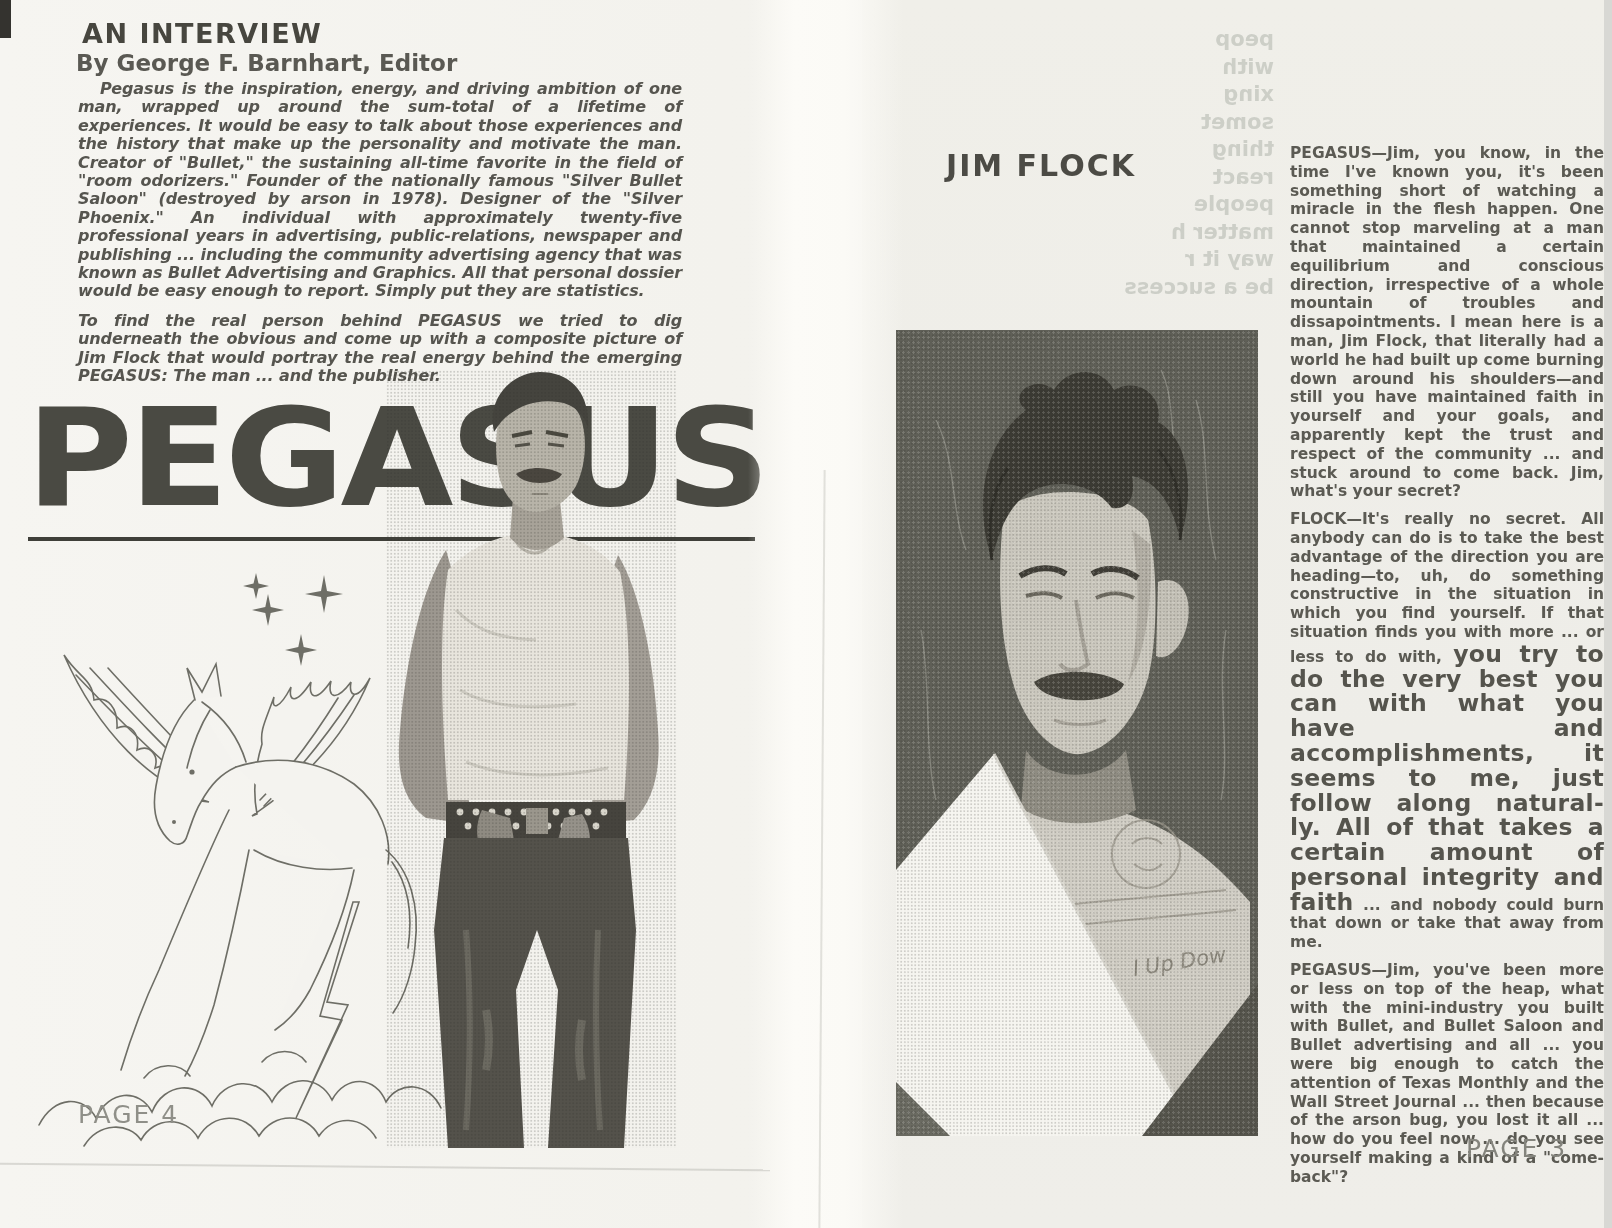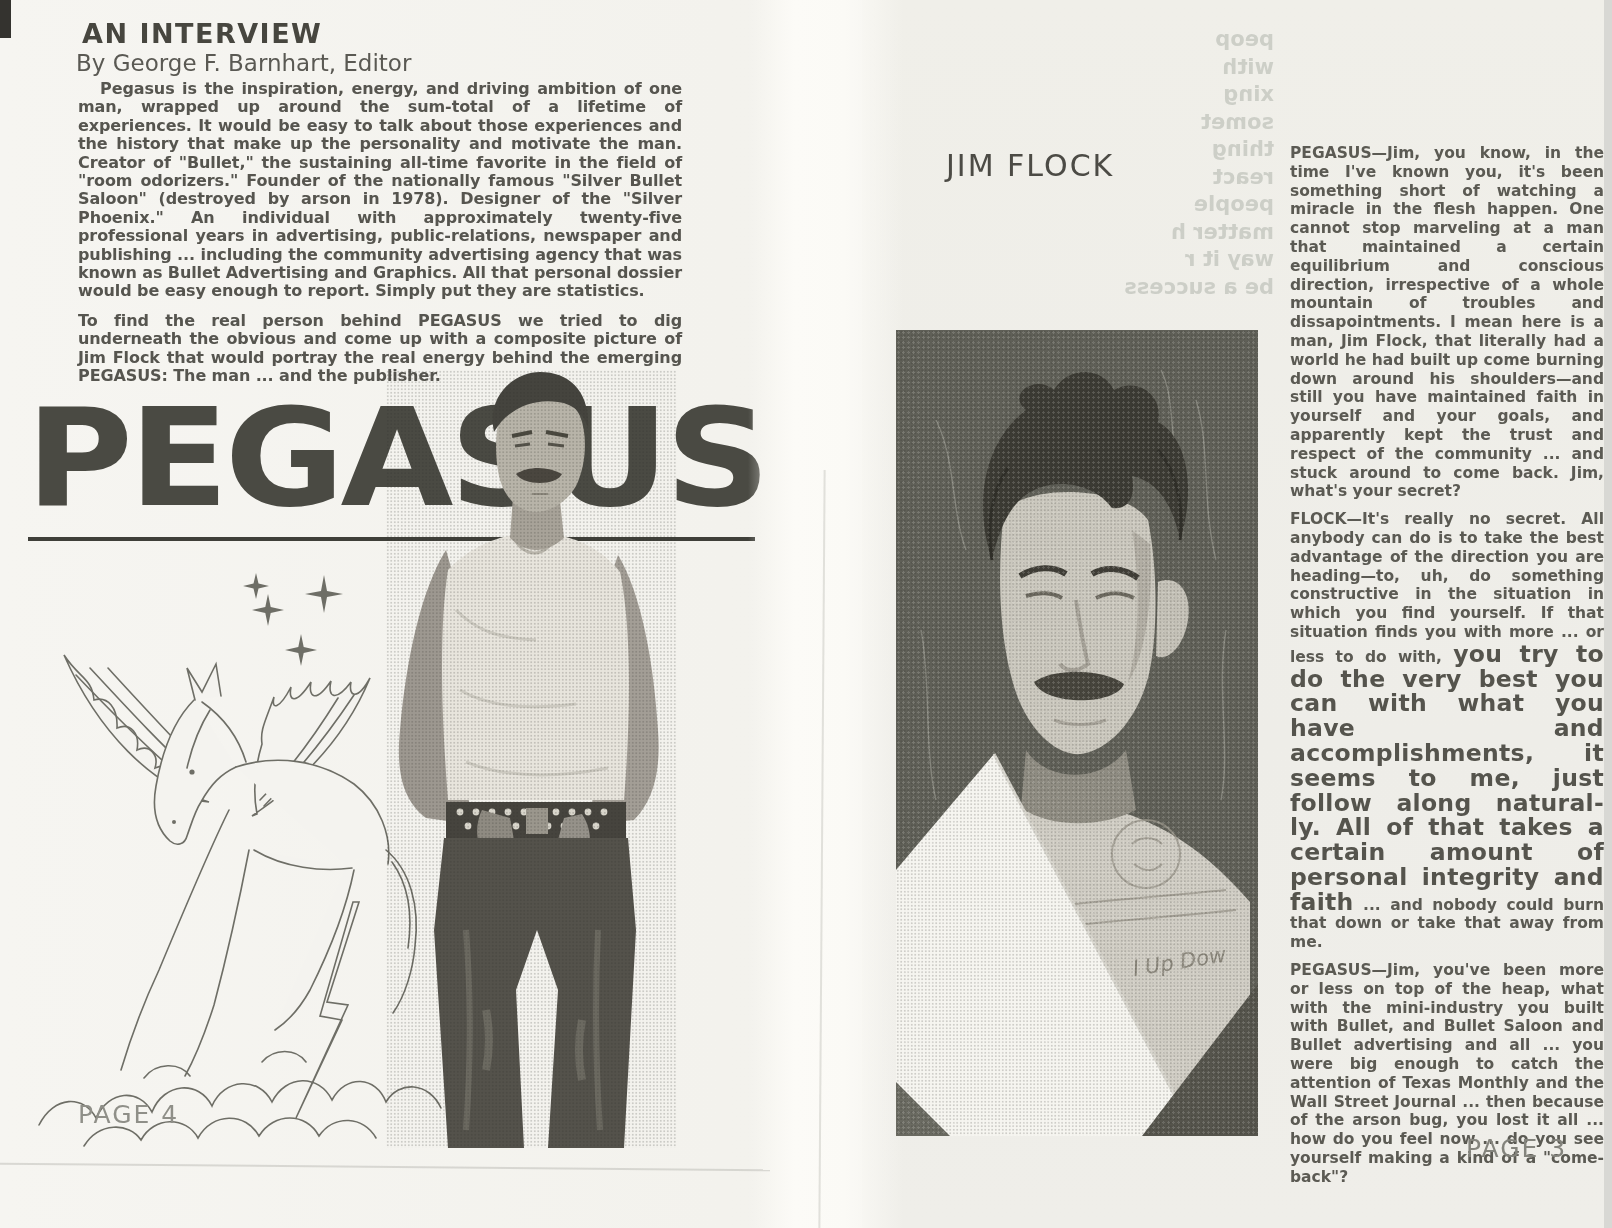--- a/index.html
+++ b/index.html
@@ -4,41 +4,41 @@
 <style>
   html,body{margin:0;padding:0;background:#d8d8d4;}
   #scan{
     position:relative;width:1604px;height:1228px;overflow:hidden;
     background:linear-gradient(90deg,#f6f5f1 0%,#f3f2ed 45%,#f1f0eb 100%);
     font-family:"DejaVu Sans",sans-serif;color:#52514b;
   }
   .abs{position:absolute;}
   
   .h-interview{font-size:27px;font-weight:800;letter-spacing:1.5px;color:#47463f;}
-  .byline{font-size:23px;font-weight:400;color:#5a5953;}
+  .byline{font-size:23px;font-weight:700;color:#5a5953;}
   .lbody{width:604px;font-size:16px;line-height:18.4px;font-weight:700;
          text-align:justify;color:#56554f;letter-spacing:-0.1px;}
-  .lbody p{margin:0 0 11px 0;}
+  .lbody p{margin:0 0 11px 0;font-style:italic;}
   .lbody p.indent{text-indent:22px;}
   .logo{font-size:146px;font-weight:800;letter-spacing:-4px;color:#4a4a43;
         transform:scaleY(.93);transform-origin:top left;line-height:1;white-space:nowrap;}
   .logo-rule{background:#3f3f39;height:4px;width:727px;}
   .pagenum{font-size:25px;font-weight:400;letter-spacing:2px;color:#8f8f88;}
   
   .gutter{top:0;height:1228px;left:748px;width:156px;
     background:linear-gradient(90deg,rgba(252,251,247,0) 0%,#fcfbf7 30%,#fbfaf6 62%,rgba(241,240,235,0) 100%);}
   .fold{left:821px;top:470px;width:2px;height:758px;background:rgba(130,130,124,.22);transform:rotate(.4deg);}
   .corner-mark{left:0;top:0;width:11px;height:38px;background:#34332f;}
   .page-edge{left:0;top:1166px;width:770px;height:2px;background:rgba(150,150,144,.30);transform:rotate(.5deg);}
   
   .right-paper{left:862px;top:0;width:750px;height:1228px;
     background:linear-gradient(180deg,#f0efe9 0%,#eeede8 60%,#efeee9 100%);}
   .bleed{width:150px;transform:scaleX(-1);color:#b6bab2;opacity:.6;font-weight:700;
          font-size:21px;line-height:27.5px;white-space:nowrap;}
-  .h-name{font-size:30px;font-weight:400;letter-spacing:2px;color:#4c4b45;}
+  .h-name{font-size:30px;font-weight:700;letter-spacing:2px;color:#4c4b45;}
   .h-role{font-size:31px;font-weight:800;letter-spacing:.5px;color:#4c4b45;width:262px;text-align:right;}
   .rcol{width:314px;font-size:15.5px;line-height:18.8px;font-weight:600;
         text-align:justify;color:#5b5a53;}
   .rcol p{margin:0 0 9px 0;}
   .rbig{font-size:23.5px;line-height:24.6px;font-weight:800;letter-spacing:.3px;word-spacing:3px;color:#55544d;}
   
   .dots{background-image:radial-gradient(rgba(45,45,40,.20) 1px,rgba(0,0,0,0) 1.15px);
         background-size:3.5px 3.5px;pointer-events:none;}
   .dots2{background-image:radial-gradient(rgba(250,250,245,.16) 1px,rgba(0,0,0,0) 1.1px);
         background-size:5px 5px;pointer-events:none;}

